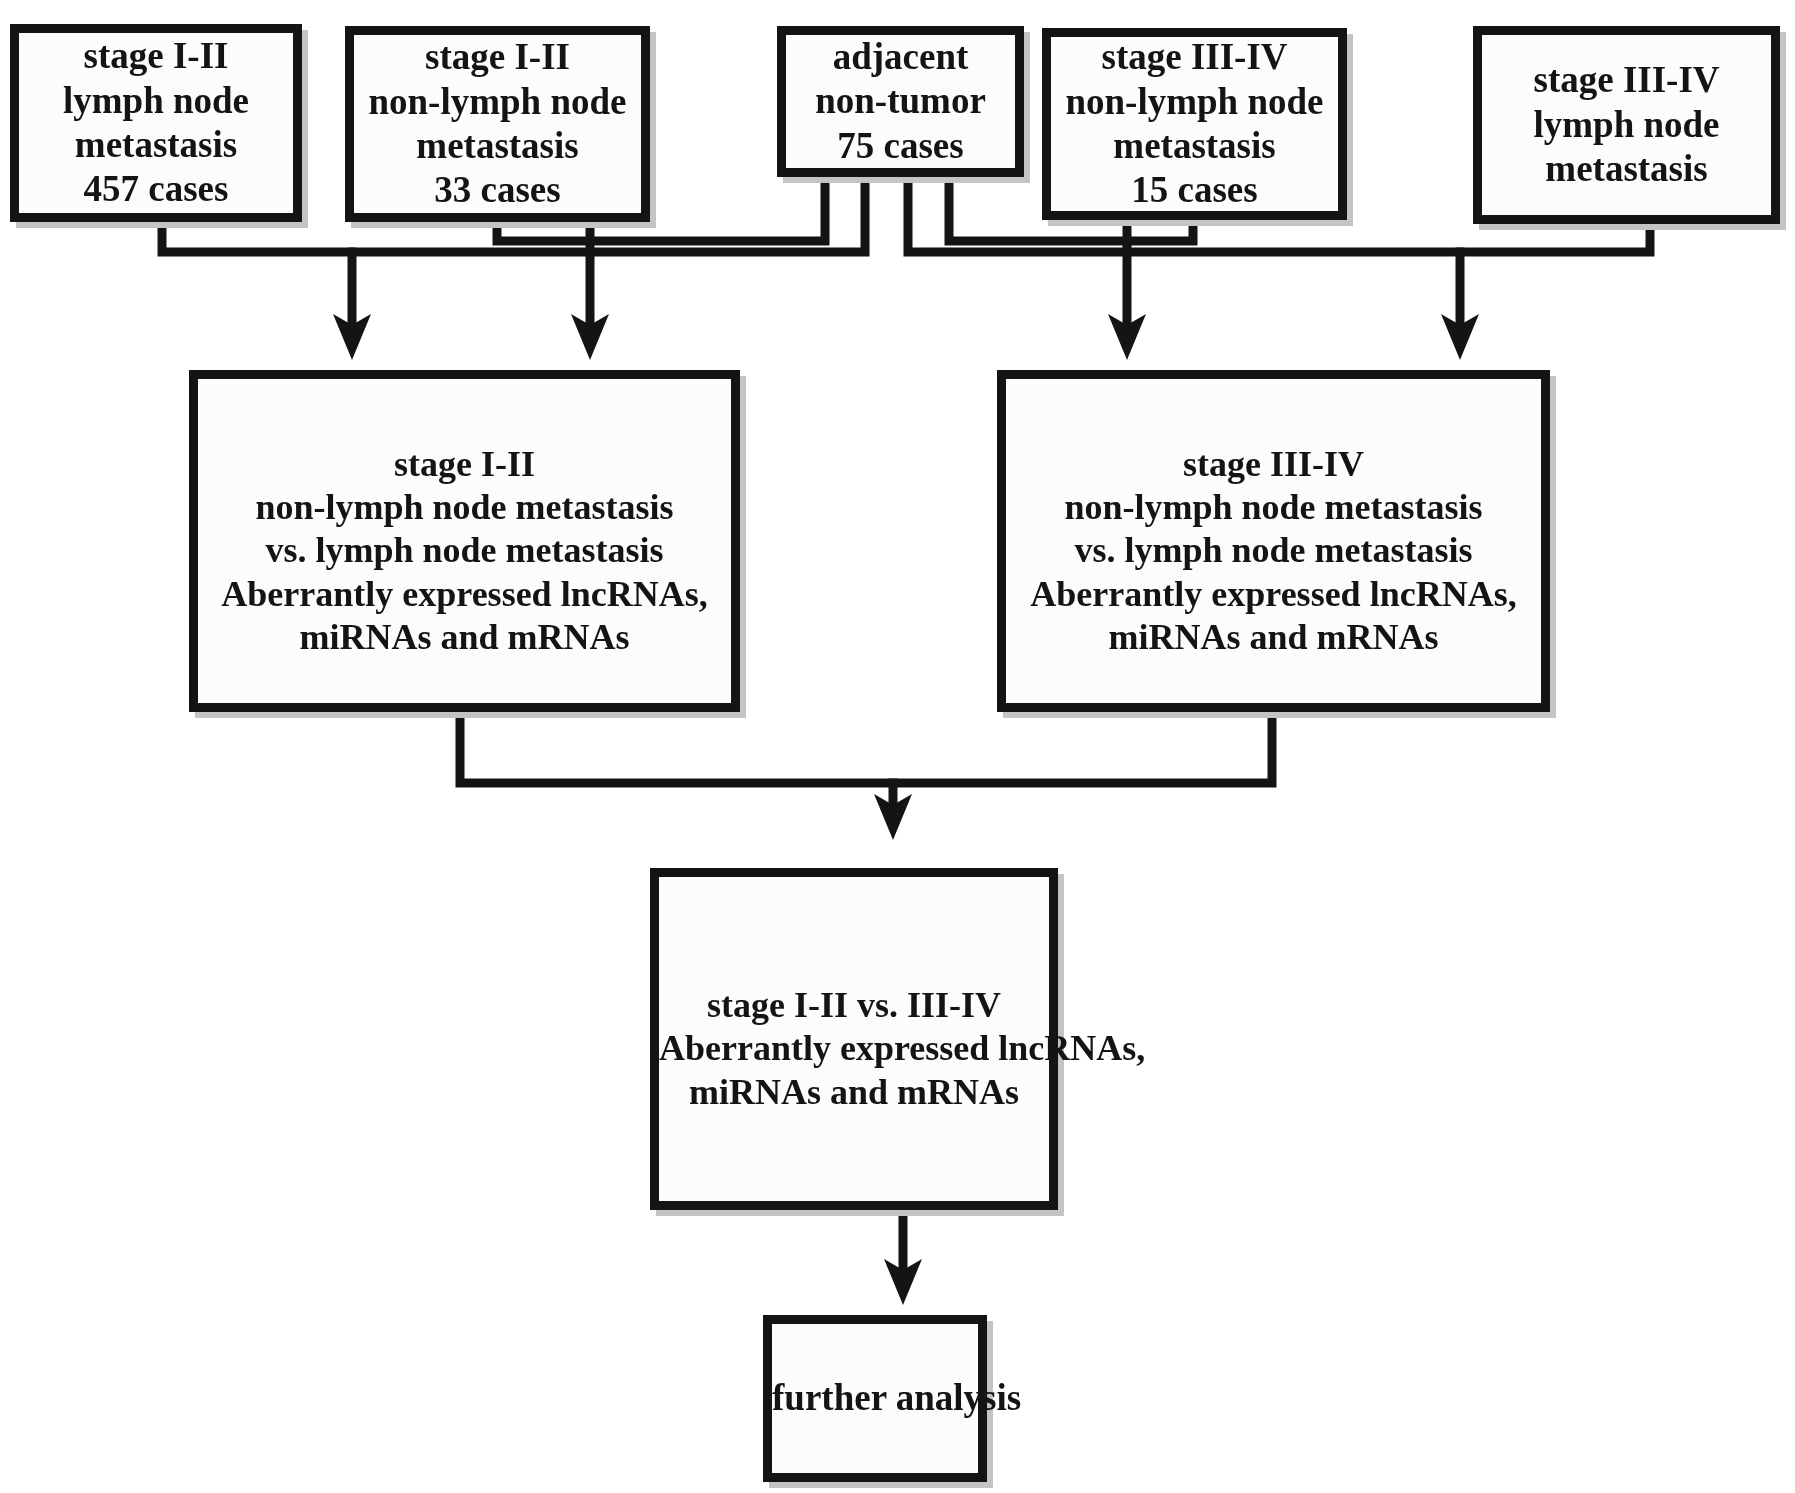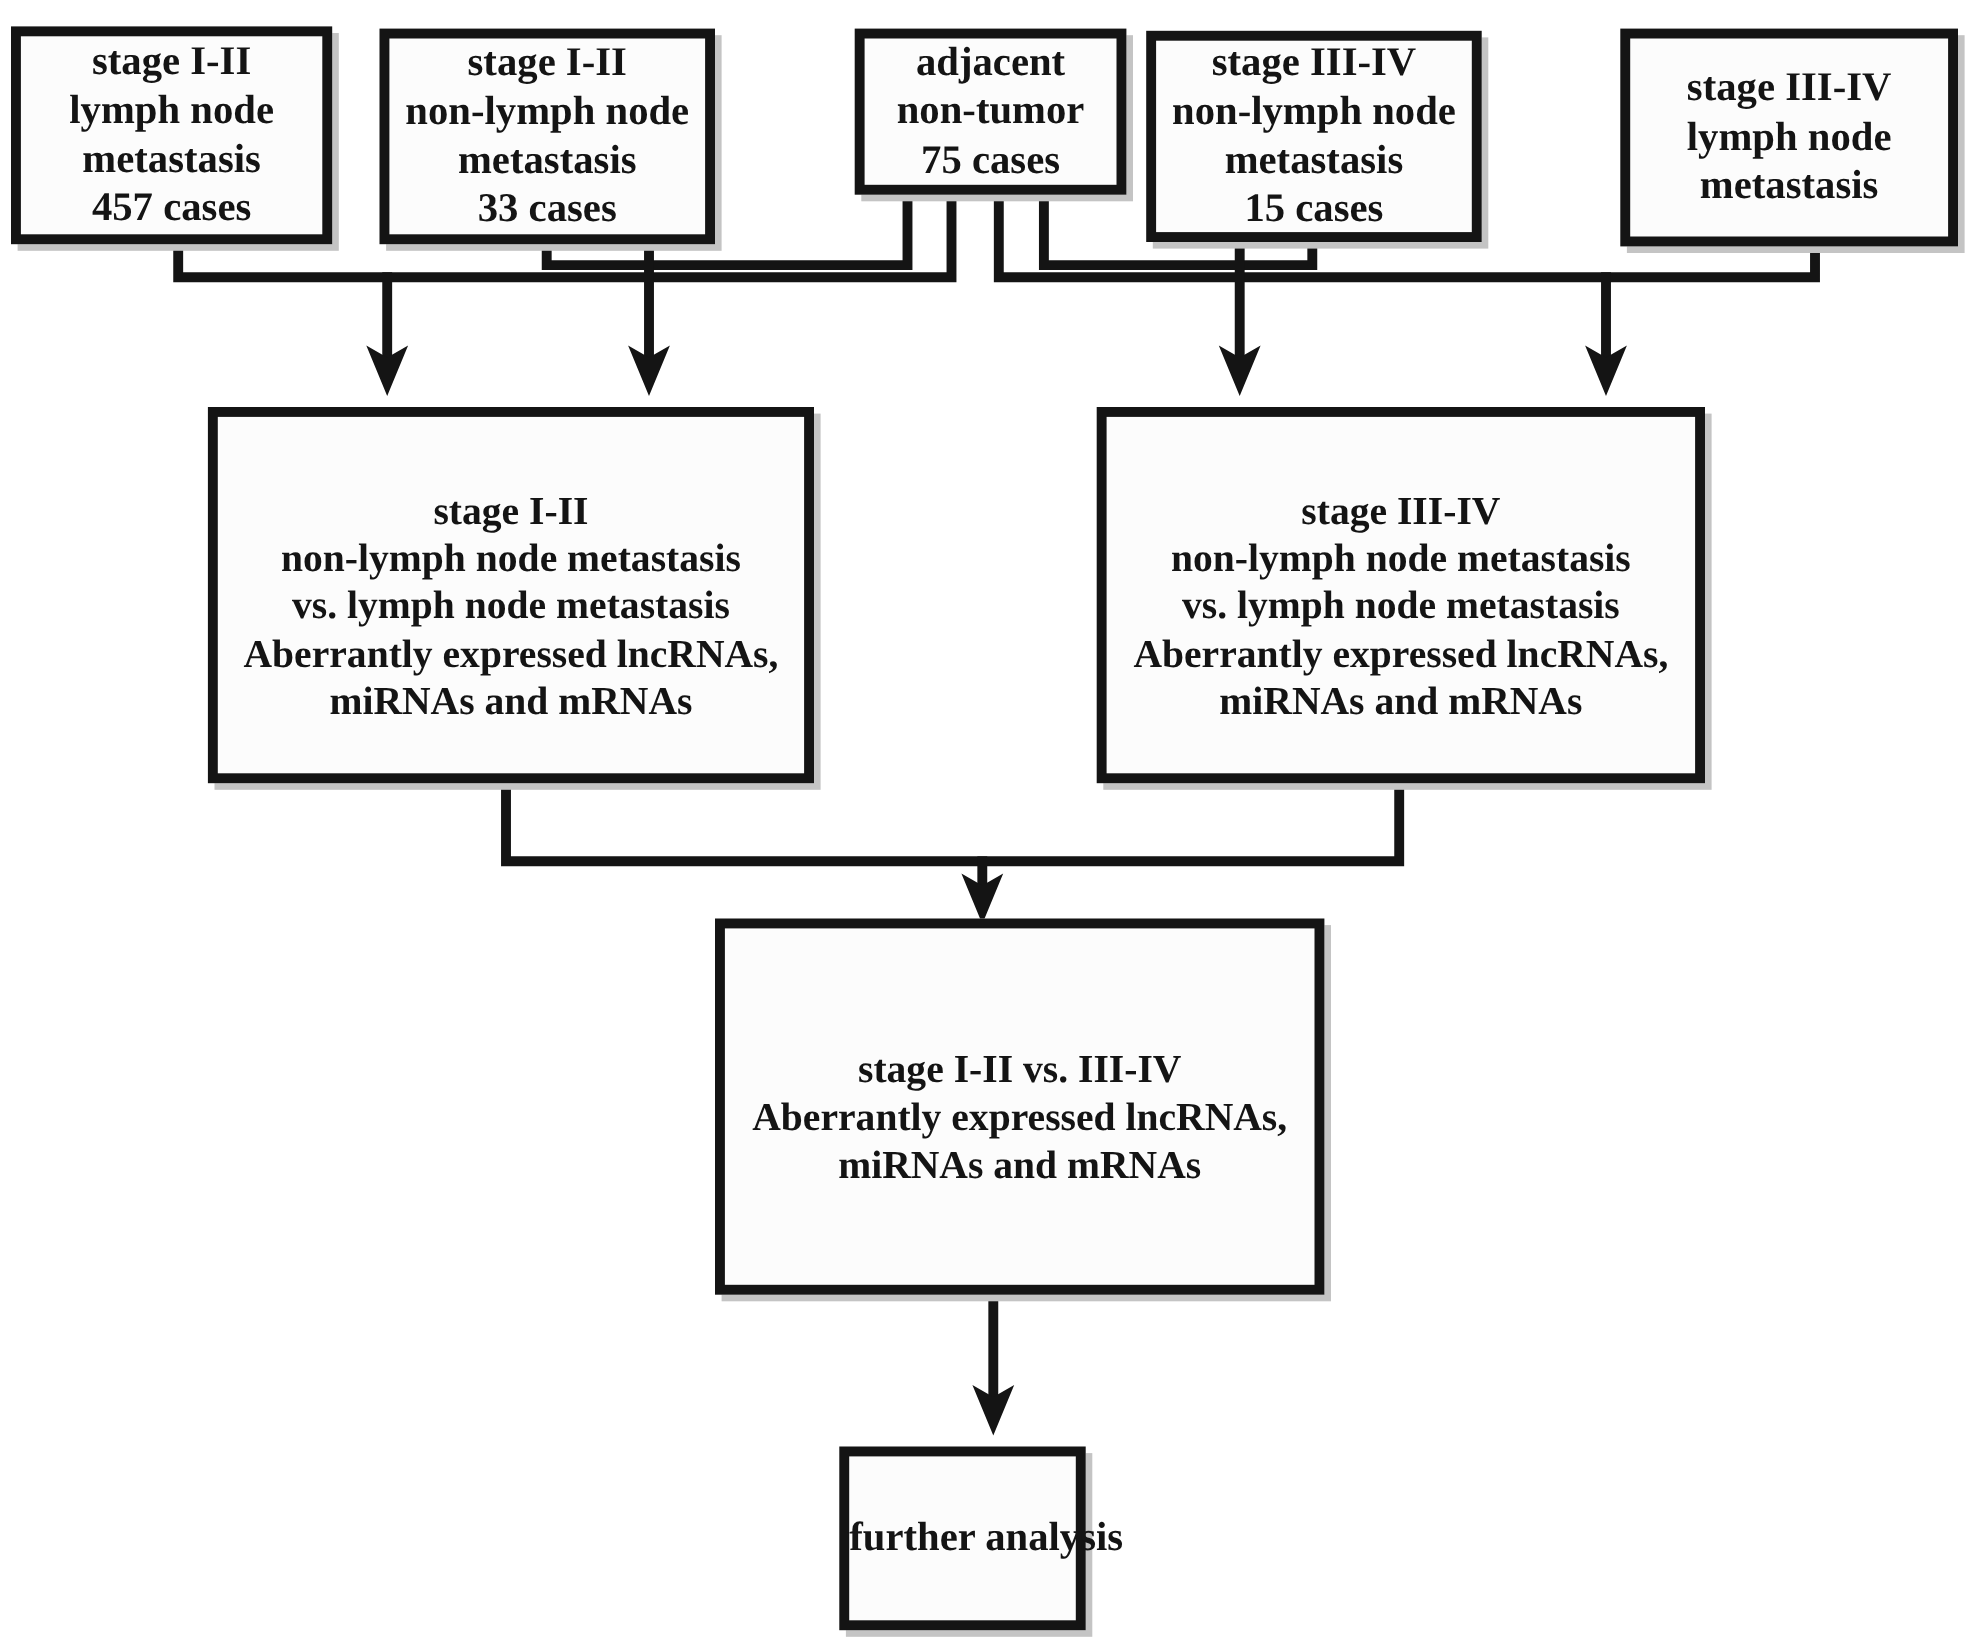--- a/index.html
+++ b/index.html
@@ -134,21 +134,21 @@
   <div class="flow-box big" style="left:997px;top:358px;width:553px;height:342px">
     <div class="box-text">
         <div class="tline"><span>stage III-IV</span></div>
         <div class="tline"><span>non-lymph node metastasis</span></div>
         <div class="tline"><span class="ital">vs.</span><span> lymph node metastasis</span></div>
         <div class="tline"><span>Aberrantly expressed lncRNAs,</span></div>
         <div class="tline"><span>miRNAs and mRNAs</span></div>
       </div>
   </div>
 
-  <div class="flow-box big" style="left:650px;top:823px;width:554px;height:342px">
+  <div class="flow-box big" style="left:650px;top:856px;width:408px;height:342px">
     <div class="box-text">
         <div class="tline"><span>stage I-II </span><span class="ital">vs.</span><span> III-IV</span></div>
         <div class="tline"><span>Aberrantly expressed lncRNAs,</span></div>
         <div class="tline"><span>miRNAs and mRNAs</span></div>
       </div>
   </div>
 
   <div class="flow-box" style="left:763px;top:1303px;width:224px;height:167px">
     <div class="box-text">
         <div class="tline"><span>further analysis</span></div>

